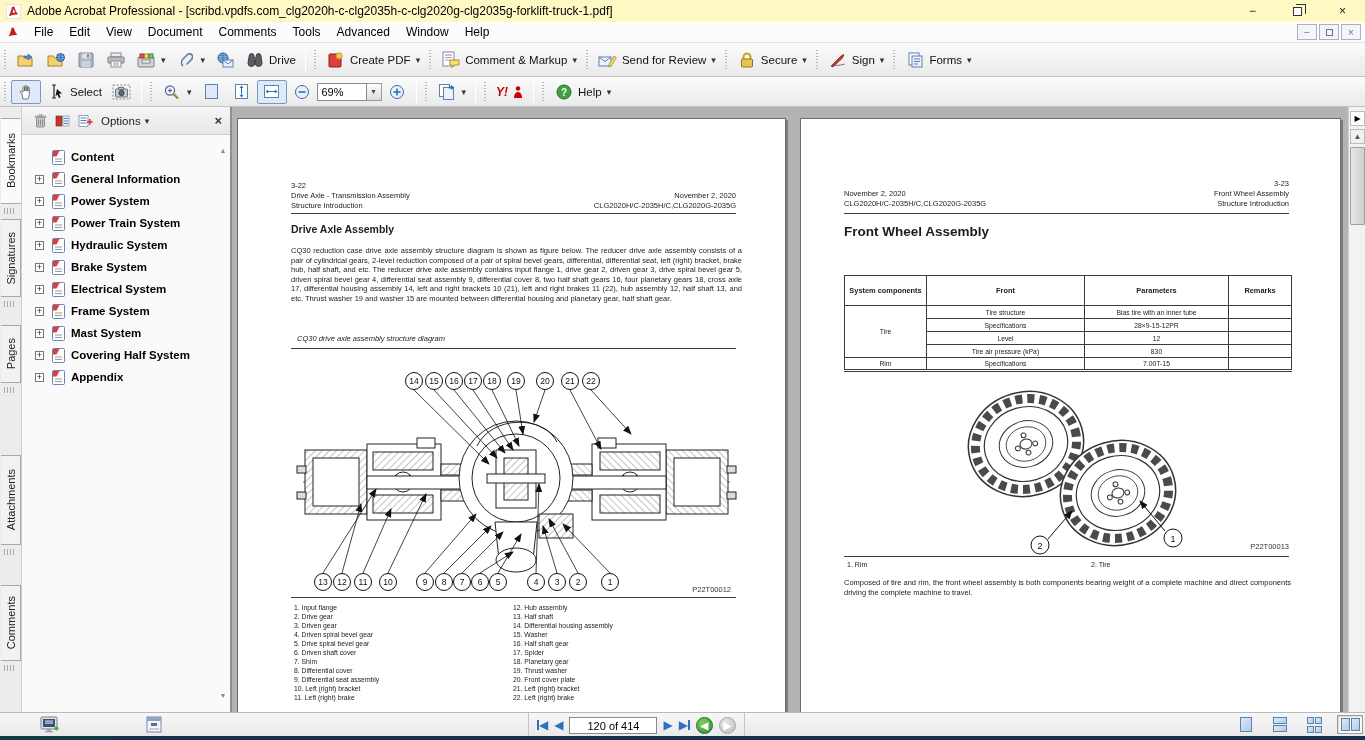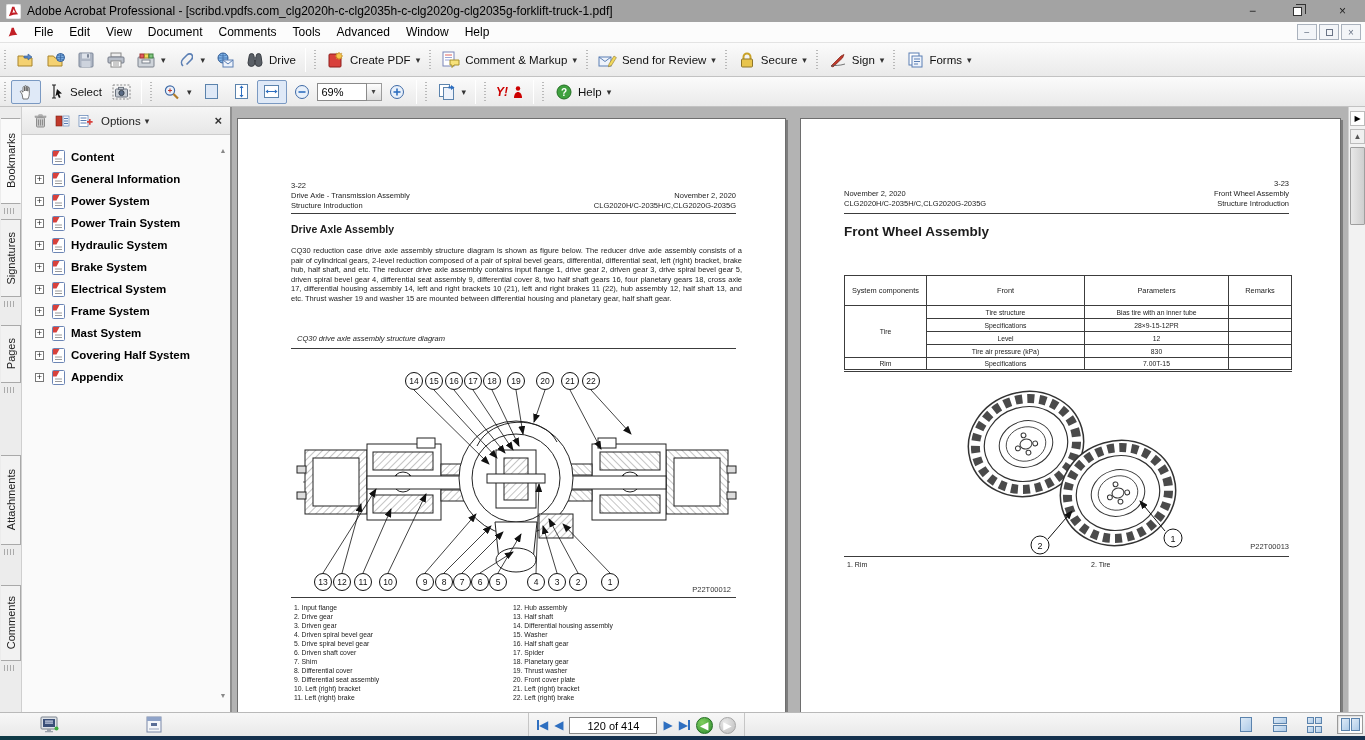--- a/index.html
+++ b/index.html
@@ -1,21 +1,21 @@
 <!DOCTYPE html>
 <html><head>
 <meta charset="utf-8">
 <style>
   * { margin:0; padding:0; box-sizing:border-box; }
   html,body { width:1365px; height:740px; overflow:hidden; }
   body { font-family:"Liberation Sans", sans-serif; color:#000; background:#fff; }
   .app { position:relative; width:1365px; height:740px; background:#fff; }
 
   
-  .titlebar { position:absolute; top:0; left:0; right:0; height:22px; background:#a3a3a3; display:flex; align-items:center; padding-left:6px; }
+  .titlebar { position:absolute; top:0; left:0; right:0; height:22px; background:#fef9c3; display:flex; align-items:center; padding-left:6px; }
   .titlebar .appicon { width:15px; height:15px; margin-right:6px; flex:0 0 auto; }
   .titlebar .ttl { font-size:12px; white-space:nowrap; }
   .wincontrols { position:absolute; right:0; top:0; height:22px; display:flex; }
   .wbtn { width:45px; height:22px; display:flex; align-items:center; justify-content:center; font-size:12px; color:#222; }
   .restore-glyph { width:9px; height:9px; border:1px solid #333; position:relative; background:#fff; }
   .restore-glyph::before { content:""; position:absolute; left:2px; top:-4px; width:9px; height:9px; border:1px solid #333; border-bottom:none; border-left:none; }
 
   
   .menubar { position:absolute; top:22px; left:0; right:0; height:21px; background:#fcfcfc; display:flex; align-items:center; padding-left:4px; border-bottom:1px solid #e3e3e3; }
   .menubar .mico { width:14px; height:14px; margin:0 6px 0 2px; }
@@ -70,21 +70,21 @@
   .hsmall { font-size:7.5px; line-height:10px; }
   .pgtitle1 { font-size:10.5px; font-weight:bold; }
   .pgtitle2 { font-size:13.5px; font-weight:bold; }
   .pbodytxt { font-size:7.5px; line-height:9.5px; text-align:justify; }
   .caption { font-size:7.5px; font-style:italic; }
   .legend { font-size:6.8px; line-height:9px; }
   .legend div { white-space:nowrap; }
 
   table.specs { border-collapse:collapse; width:447px; table-layout:fixed; }
   table.specs th, table.specs td { border:1px solid #3c3c3c; font-size:6.8px; text-align:center; vertical-align:middle; padding:1px 2px; }
-  table.specs th { font-size:7.4px; font-weight:normal; height:30px; }
+  table.specs th { font-size:7.4px; font-weight:bold; height:30px; }
   table.specs td { height:13px; }
   table.specs tr.last td { border-bottom:3px double #3c3c3c; }
 
   
   .vsb { position:absolute; right:0; top:0; bottom:0; width:17px; background:#f2f2f2; border-left:1px solid #d0d0d0; }
   .sbbtn { position:absolute; left:1px; width:15px; height:15px; background:#f0f0f0; border:1px solid #bcbcbc; color:#555; font-size:8px; text-align:center; line-height:14px; }
   .sbthumb { position:absolute; left:1px; width:15px; background:linear-gradient(90deg,#e8e8e8,#cfcfcf); border:1px solid #9f9f9f; border-radius:1px; }
 
   
   .statusbar { position:absolute; left:0; top:712px; right:0; height:24px; background:linear-gradient(#f7f7f7,#e9e9e9); border-top:1px solid #b9b9b9; }
@@ -850,20 +850,21 @@
           <circle cx="196" cy="156" r="9" fill="#fff" stroke="#111"></circle>
           <circle cx="329" cy="149" r="9" fill="#fff" stroke="#111"></circle>
           <text x="196" y="159.5" font-size="9" text-anchor="middle" fill="#111">2</text>
           <text x="329" y="152.5" font-size="9" text-anchor="middle" fill="#111">1</text>
           <text x="445" y="160" font-size="7.5" fill="#333" text-anchor="end">P22T00013</text>
         </svg>
 
         <div class="abs pdfhr" style="left:43px;right:51px;top:437px;"></div>
         <div class="abs" style="left:46px;top:442px;font-size:7px;">1.  Rim</div>
         <div class="abs" style="left:290px;top:442px;font-size:7px;">2.  Tire</div>
+        <div class="abs pbodytxt" style="left:43px;width:447px;top:459px;">Composed of tire and rim, the front wheel assembly is both components bearing weight of a complete machine and direct components driving the complete machine to travel.</div>
       </div>
 
       <div class="vsb">
         <span class="sbbtn" style="top:4px;background:#fff;color:#000;">▶</span>
         <span class="sbbtn" style="top:22px;">▲</span>
         <span class="sbthumb" style="top:40px;height:78px;"></span>
       </div>
     </div>
   </div>
 

